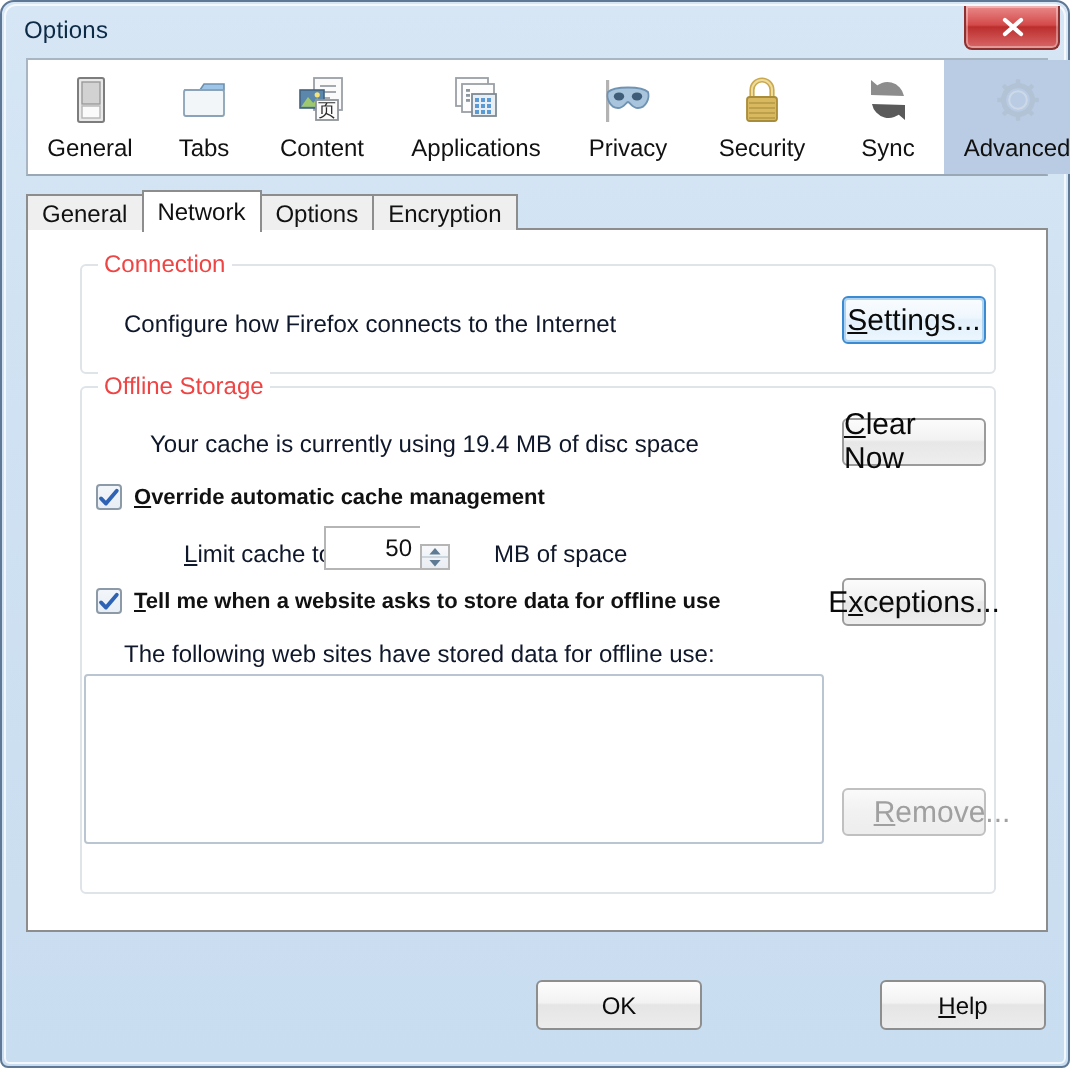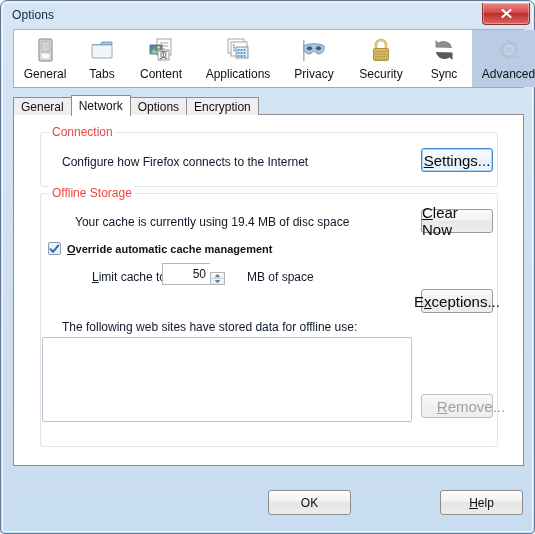--- a/index.html
+++ b/index.html
@@ -468,20 +468,28 @@
         </span>
         <span class="spinbtn down">
           <svg width="7" height="5" viewBox="0 0 7 5">
               <path d="M3.5 4.2 L0.7 1 L6.3 1 z" fill="#5f7a93"></path>
             </svg>
         </span>
       </span>
     </div>
     <div class="static-text" style="left:213px; top:155px;">MB of space</div>
 
+    <div class="cbrow" style="left:34px; top:179px;">
+      <span class="cbox">
+        <svg width="11" height="10" viewBox="0 0 11 10">
+          <path d="M1.5 5.2 L4 7.8 L9.4 1.4" stroke="#2d62b5" stroke-width="1.9" fill="none" stroke-linecap="round" stroke-linejoin="round"></path>
+        </svg>
+      </span>
+      <span class="cblabel"><u>T</u>ell me when a website asks to store data for offline use</span>
+    </div>
     <div class="btn" style="left:407px; top:174px; width:72px; height:24px;">
       <span>E<u>x</u>ceptions...</span>
     </div>
 
     <div class="static-text" style="left:28px; top:205px;">The following web sites have stored data for offline use:</div>
 
     <div class="listbox" style="left:28px; top:222px; width:370px; height:85px;"></div>
 
     <div class="btn disabled" style="left:407px; top:279px; width:72px; height:24px;">
       <span><u>R</u>emove...</span>

